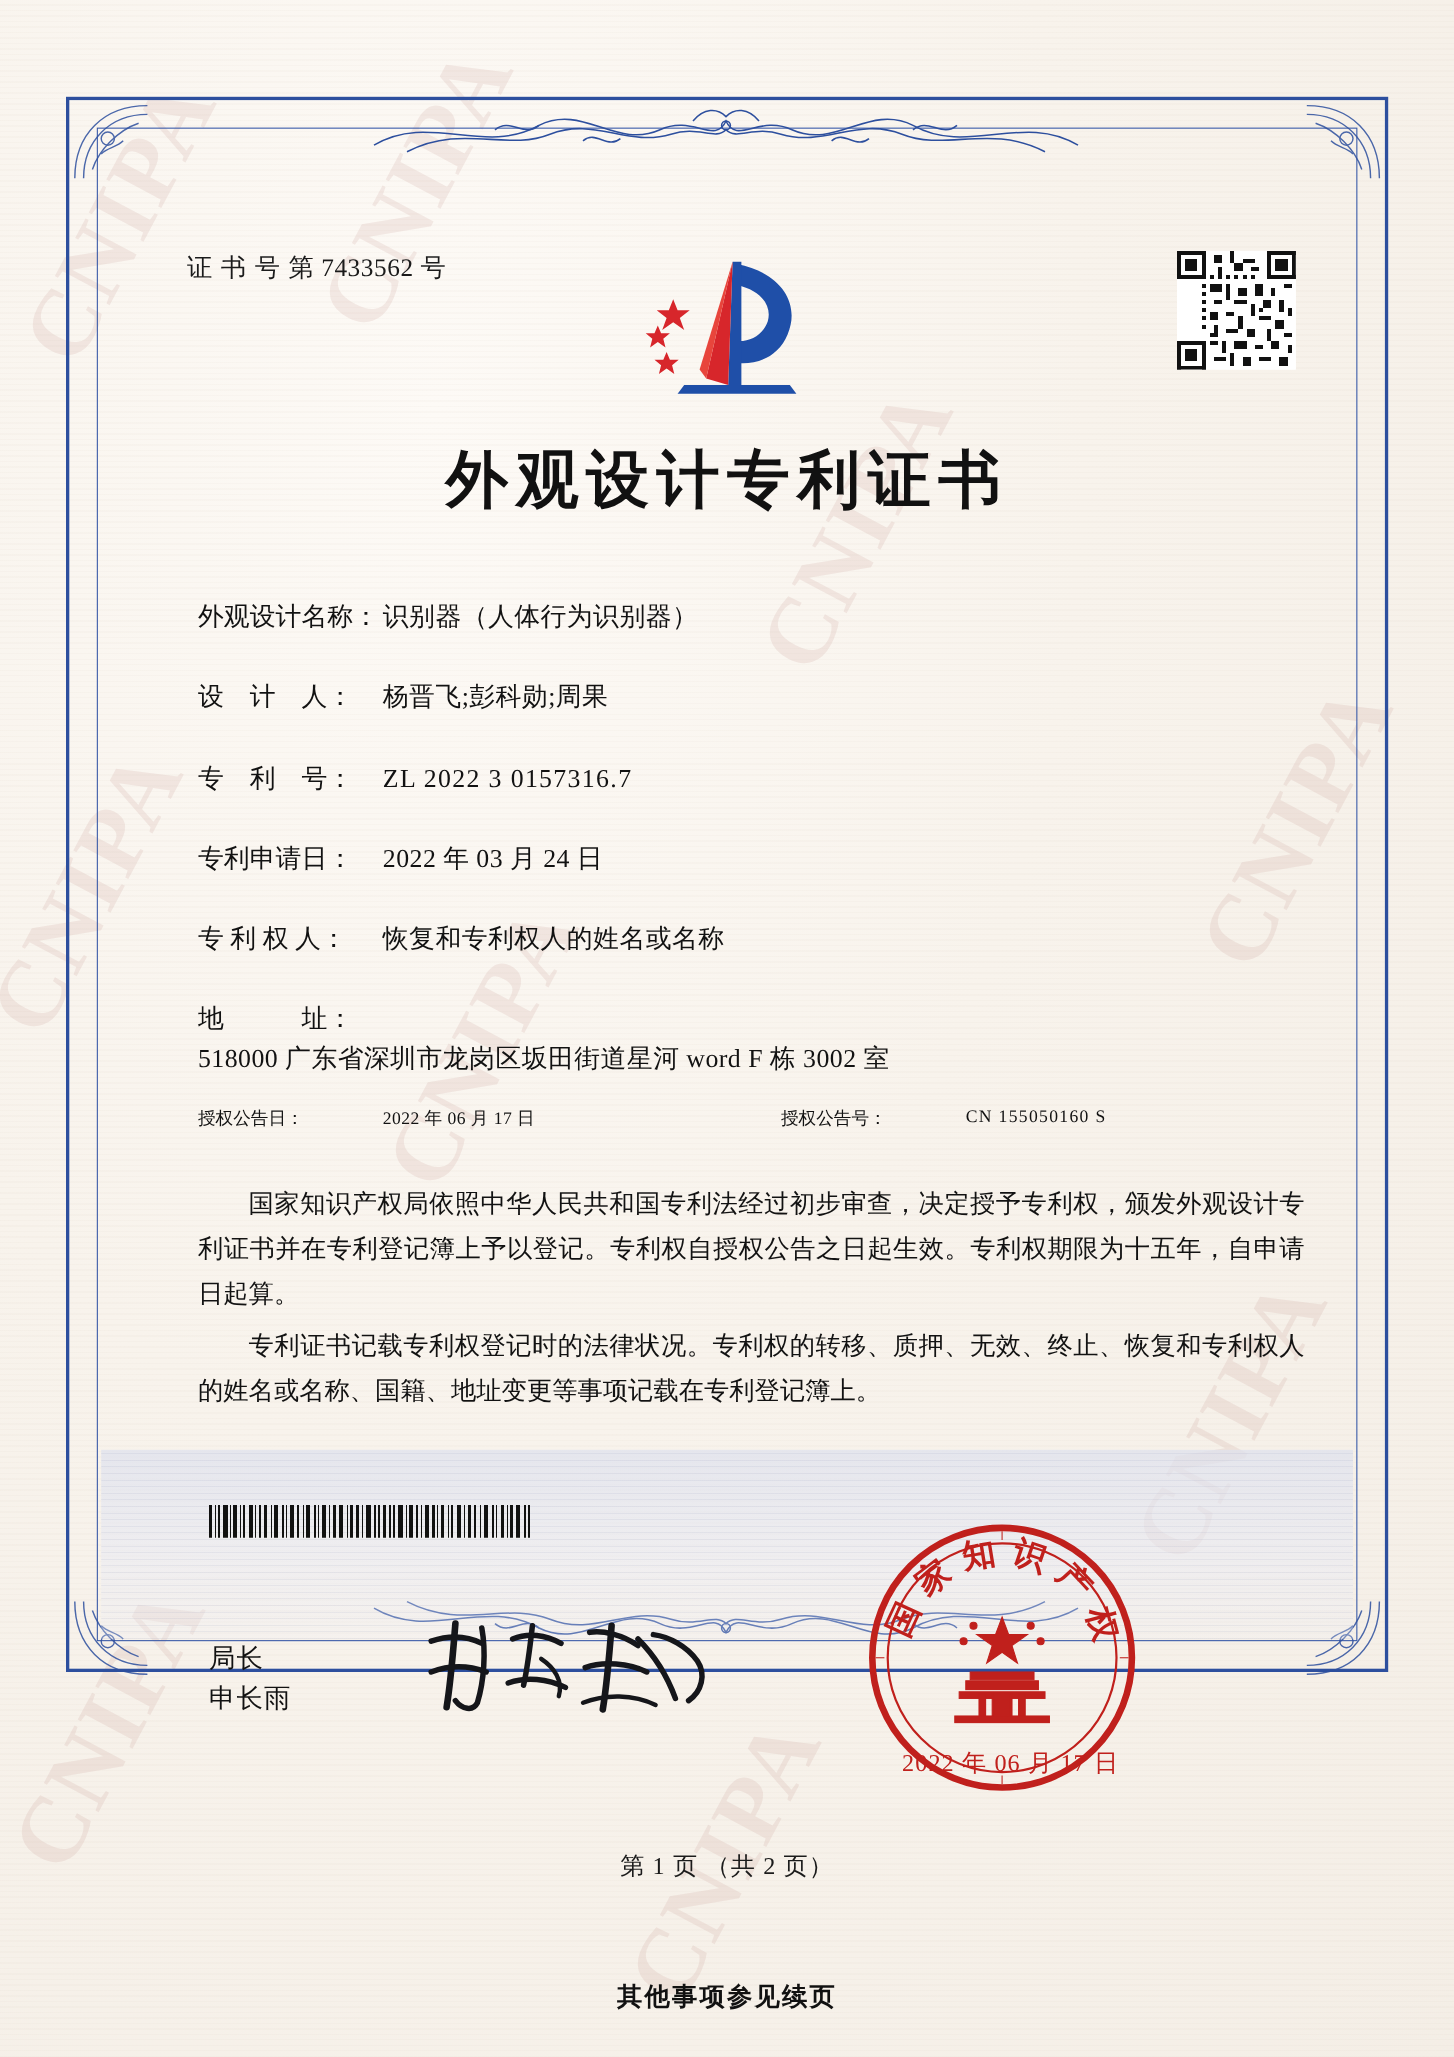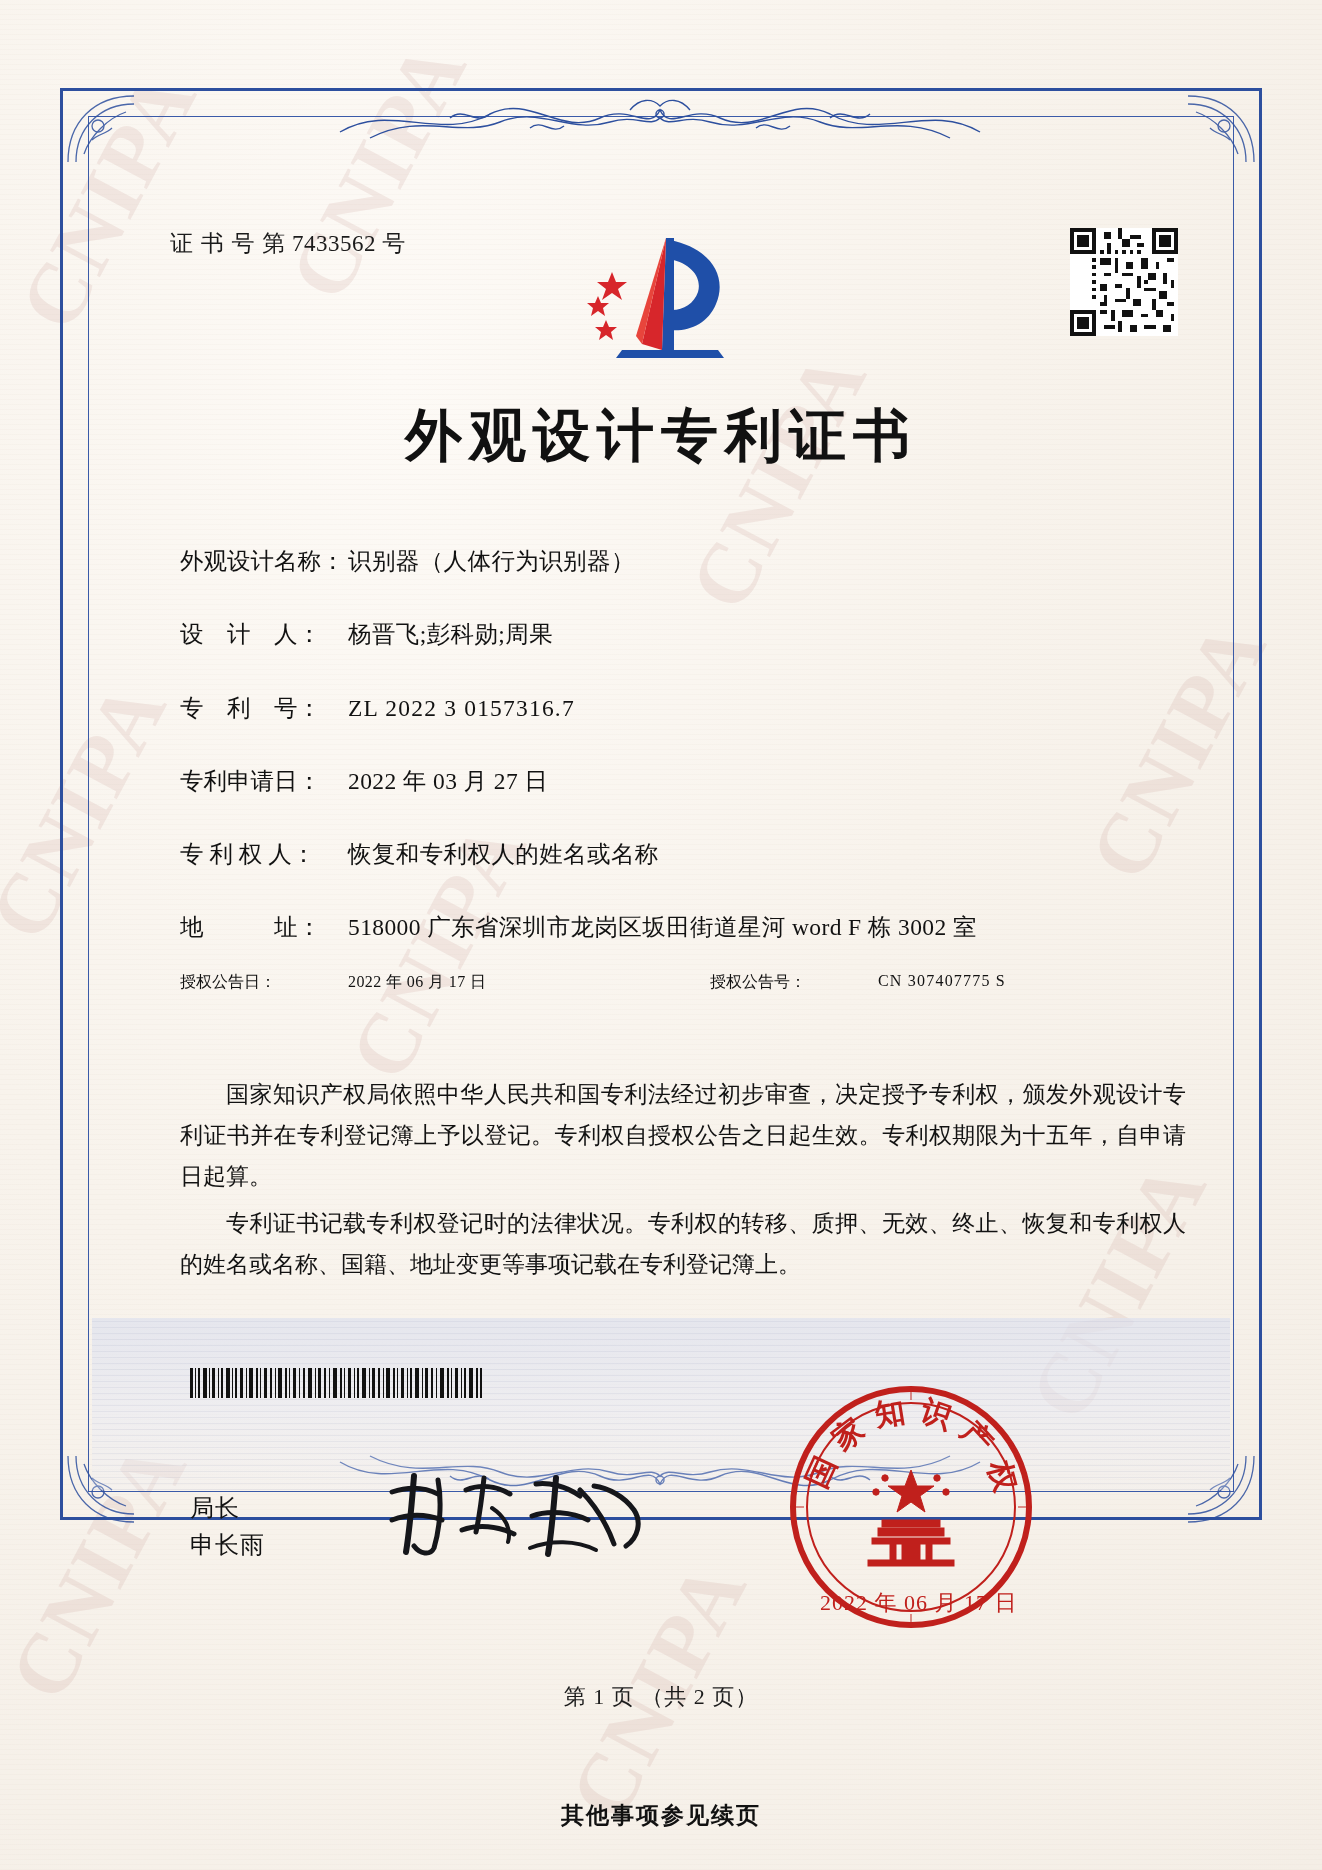--- a/index.html
+++ b/index.html
@@ -465,38 +465,38 @@
     <div class="field-row">
       <div class="f-label">设　计　人：</div>
       <div class="f-value">杨晋飞;彭科勋;周果</div>
     </div>
     <div class="field-row">
       <div class="f-label">专　利　号：</div>
       <div class="f-value mono-num">ZL 2022 3 0157316.7</div>
     </div>
     <div class="field-row">
       <div class="f-label">专利申请日：</div>
-      <div class="f-value">2022 年 03 月 27 日</div>
+      <div class="f-value">2022 年 03 月 24 日</div>
     </div>
     <div class="field-row">
       <div class="f-label">专 利 权 人：</div>
       <div class="f-value">恢复和专利权人的姓名或名称</div>
     </div>
-    <div class="field-row" style="margin-bottom:26px;">
+    <div class="field-row" style="margin-bottom:26px;flex-direction:column;">
       <div class="f-label">地　　　址：</div>
       <div class="f-value">518000 广东省深圳市龙岗区坂田街道星河 word F 栋 3002 室</div>
     </div>
     <div class="field-row-dual">
       <div class="dual-left">
         <div class="f-label">授权公告日：</div>
         <div class="f-value">2022 年 06 月 17 日</div>
       </div>
       <div class="dual-right">
         <div class="f-label">授权公告号：</div>
-        <div class="f-value mono-num">CN 307407775 S</div>
+        <div class="f-value mono-num">CN 155050160 S</div>
       </div>
     </div>
   </div>
 
   <div class="paragraphs">
     <p>国家知识产权局依照中华人民共和国专利法经过初步审查，决定授予专利权，颁发外观设计专利证书并在专利登记簿上予以登记。专利权自授权公告之日起生效。专利权期限为十五年，自申请日起算。</p>
     <p>专利证书记载专利权登记时的法律状况。专利权的转移、质押、无效、终止、恢复和专利权人的姓名或名称、国籍、地址变更等事项记载在专利登记簿上。</p>
   </div>
 
   <div class="lower-band">

